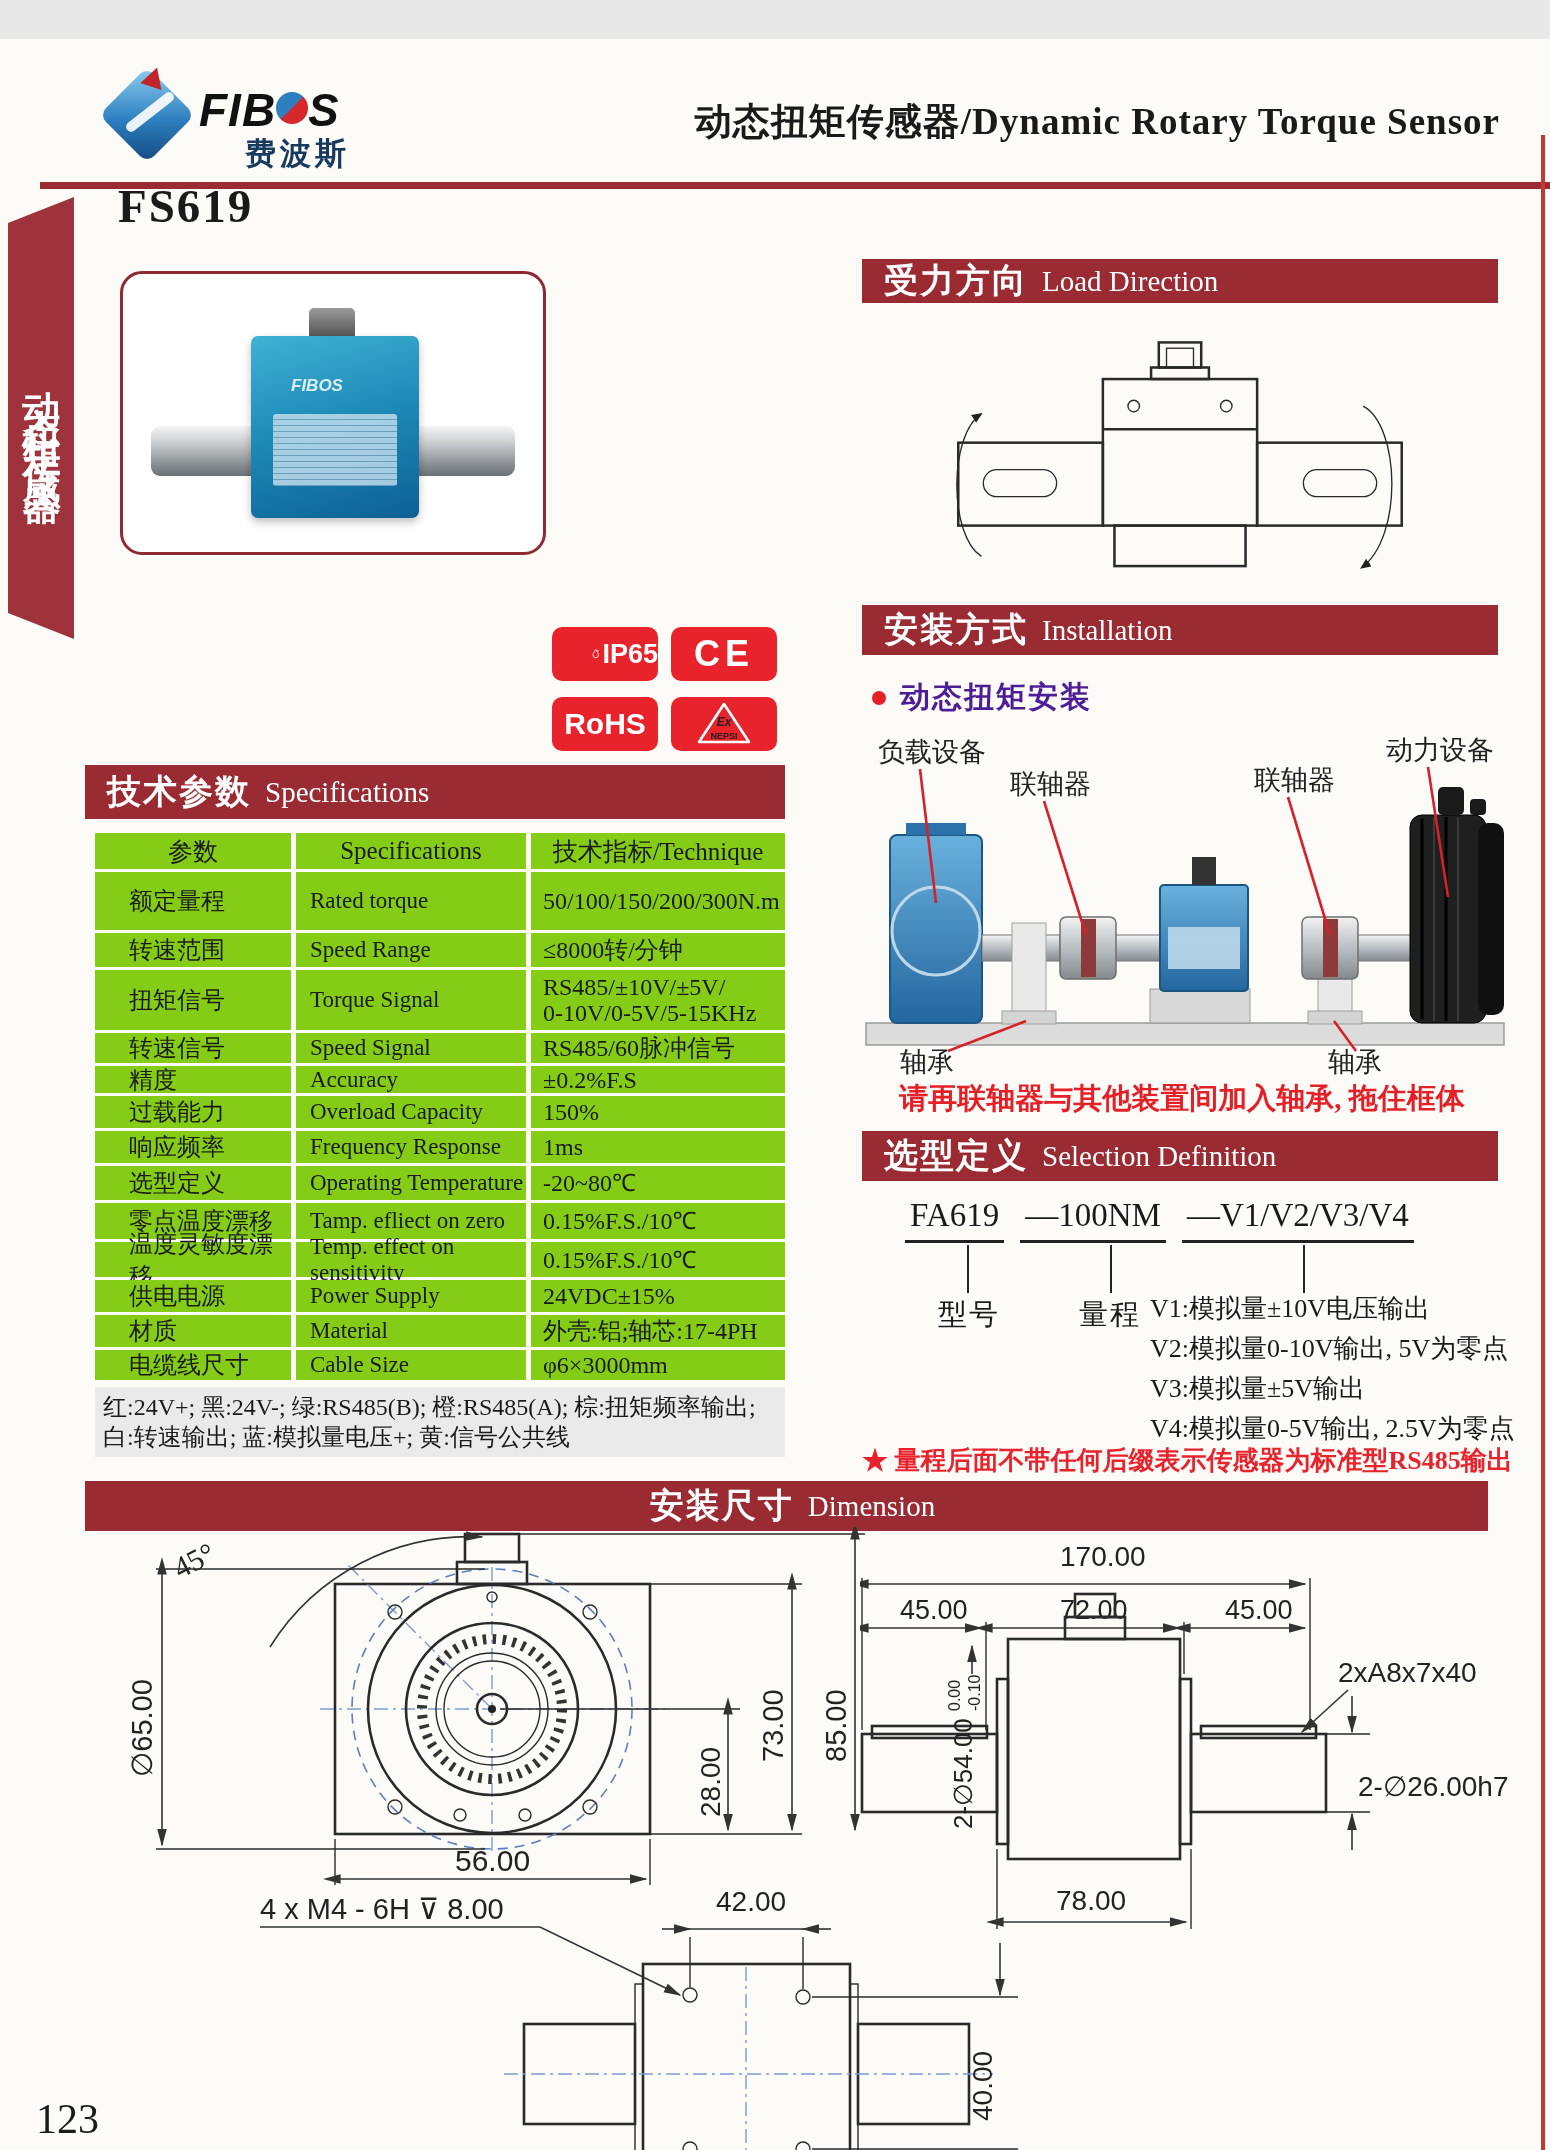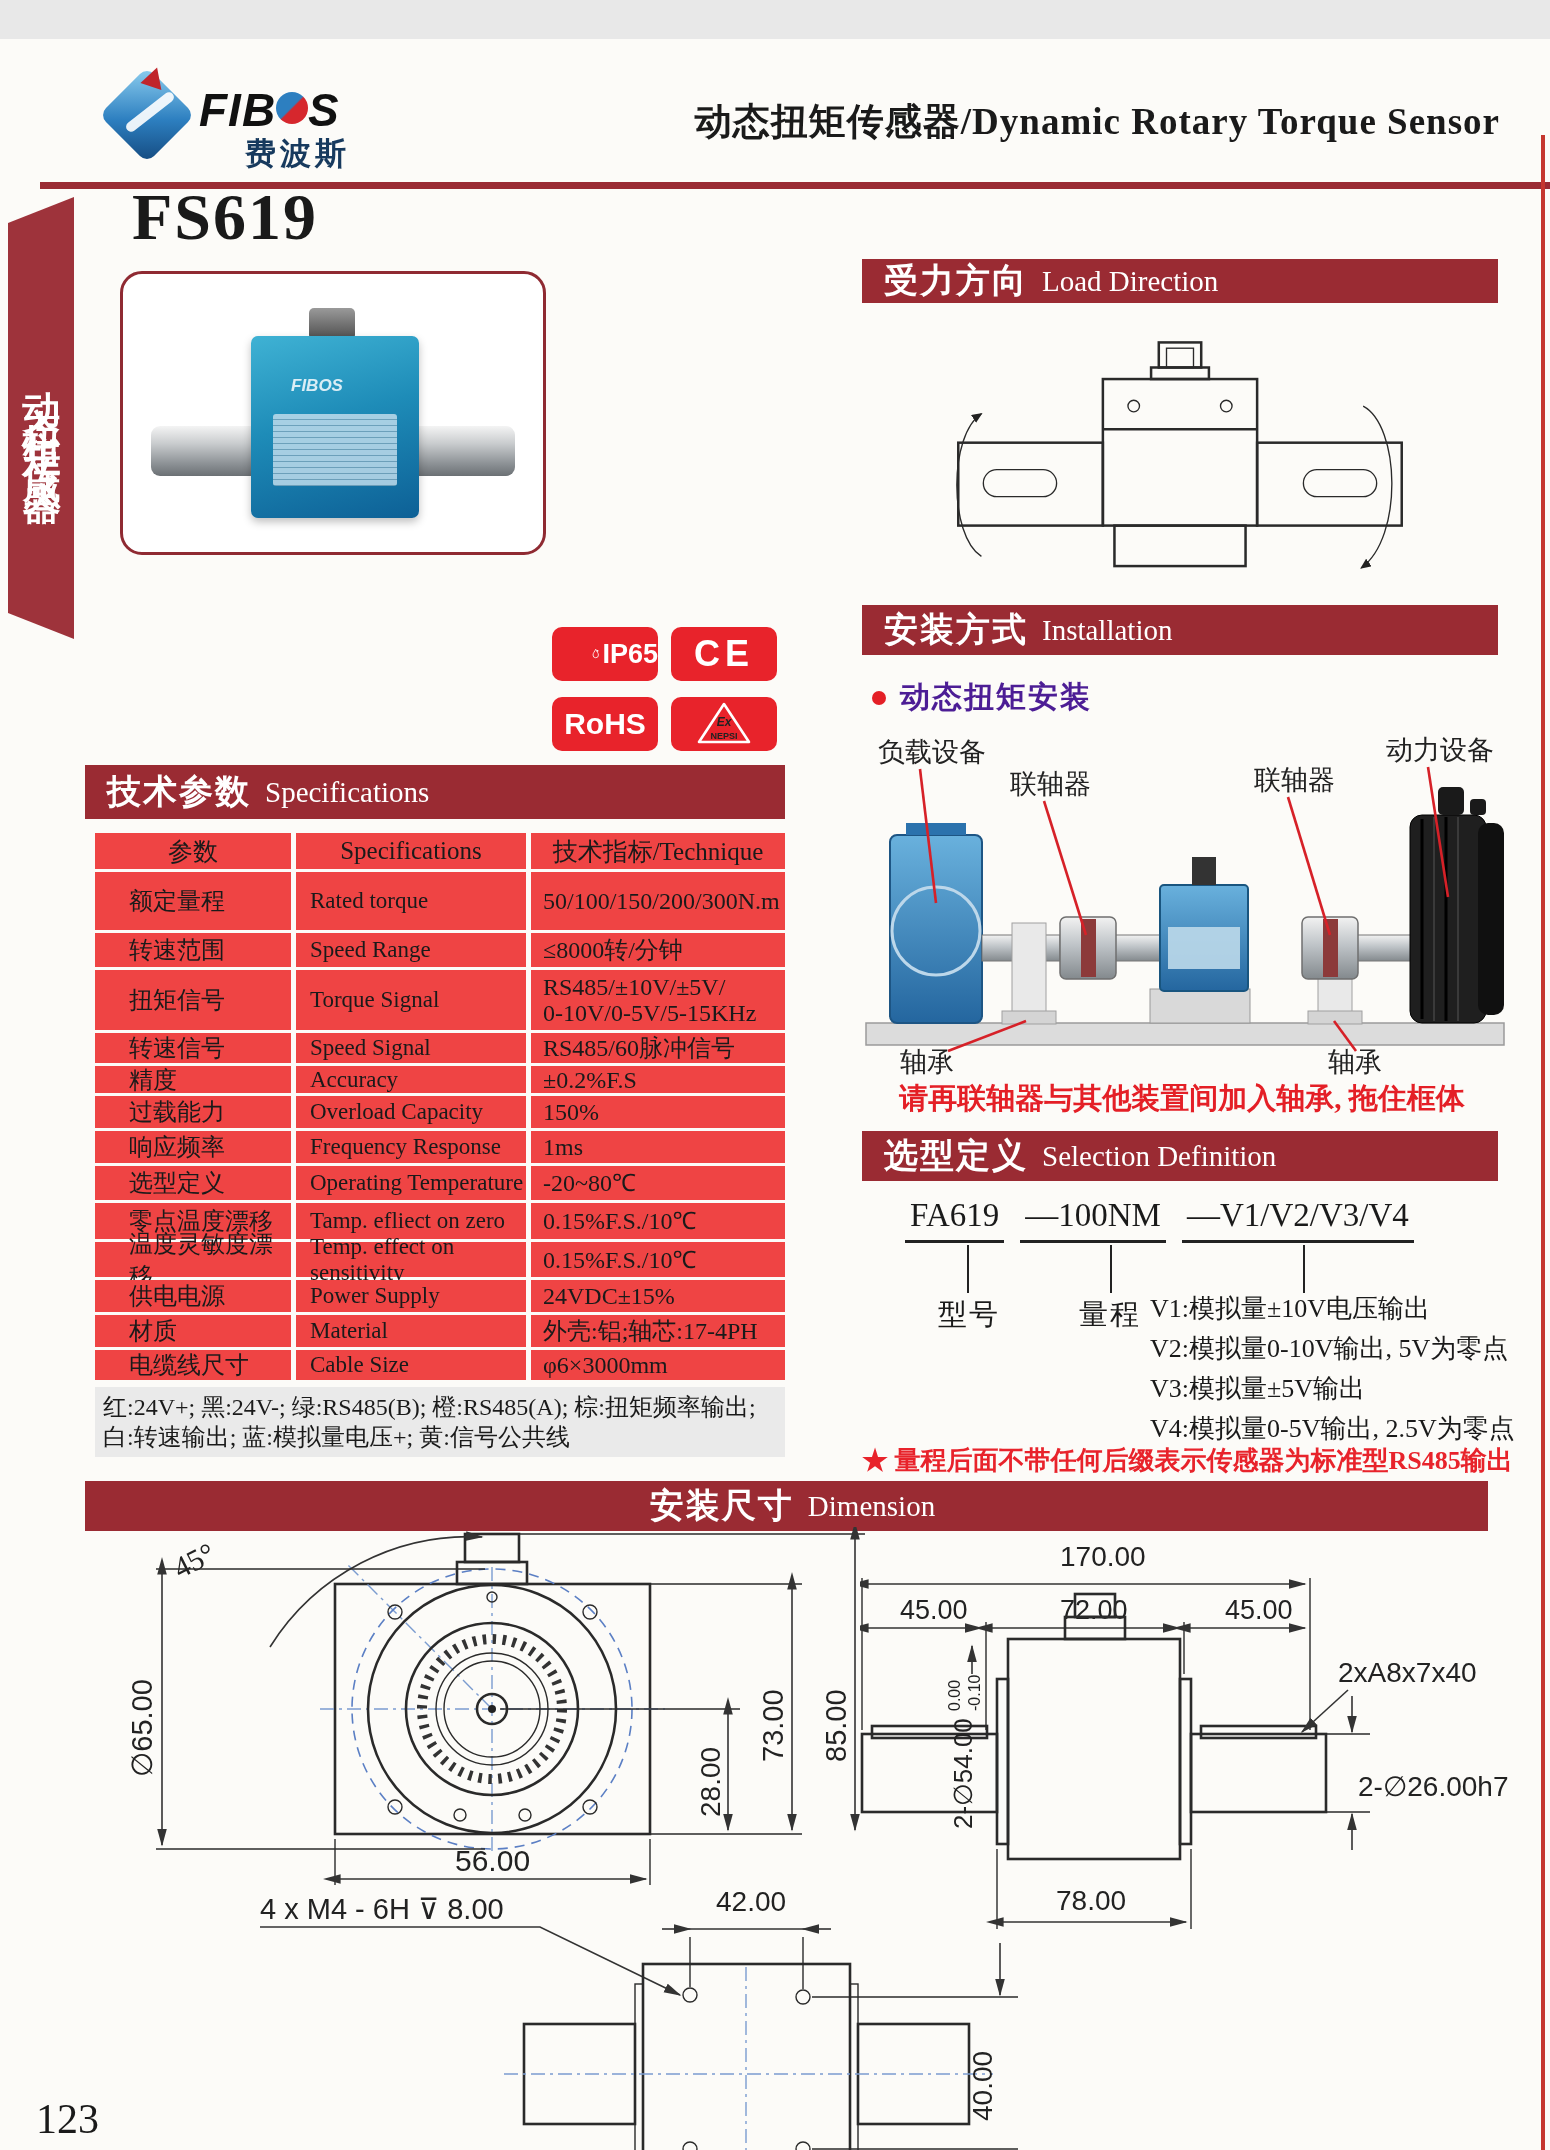--- a/index.html
+++ b/index.html
@@ -18,21 +18,21 @@
   .logo-brand{position:absolute;left:104px;top:16px;font-family:"Liberation Sans",sans-serif;font-style:italic;font-weight:bold;font-size:46px;color:#111;letter-spacing:1px;}
   .logo-o{display:inline-block;width:32px;height:32px;border-radius:50%;vertical-align:2px;
      background:linear-gradient(135deg,#2d7fc0 48%,#d6272d 52%);}
   .logo-cn{position:absolute;left:150px;top:66px;font-weight:bold;font-size:31px;color:#173a5e;letter-spacing:4px;}
   
   .ribbon{left:8px;top:158px;width:66px;height:442px;background:#9e333b;
      clip-path:polygon(100% 0,100% 100%,0 calc(100% - 26px),0 26px);
      display:flex;align-items:center;justify-content:center;}
   .ribbon span{writing-mode:vertical-rl;color:#fff;font-size:38px;font-weight:bold;letter-spacing:16px;}
   
-  .model{left:132px;top:140px;font-size:66px;font-weight:bold;letter-spacing:2px;}
+  .model{left:118px;top:140px;font-size:47px;font-weight:bold;letter-spacing:2px;}
   .card{left:120px;top:232px;width:420px;height:278px;border:3px solid #8f2a32;border-radius:22px;background:#fff;}
   .shaft{position:absolute;left:28px;top:152px;width:364px;height:50px;border-radius:9px;
      background:linear-gradient(180deg,#f4f4f4 0%,#c9ccce 35%,#8d9296 75%,#6b7074 100%);}
   .sensor-body{position:absolute;left:128px;top:62px;width:168px;height:182px;border-radius:7px;
      background:linear-gradient(165deg,#3fb2d4 0%,#1e8cb8 45%,#0d6096 100%);box-shadow:0 4px 8px rgba(0,0,0,.25);}
   .sensor-conn{position:absolute;left:186px;top:34px;width:46px;height:32px;background:linear-gradient(180deg,#9a9a9a,#4c4c4c);border-radius:5px;}
   .sensor-logo{position:absolute;left:40px;top:40px;color:#eef7fb;font-style:italic;font-weight:bold;font-size:17px;opacity:.9;font-family:"Liberation Sans",sans-serif;}
   .sensor-label{position:absolute;left:22px;top:78px;width:124px;height:72px;background:#bfdcec;border-radius:3px;opacity:.85;
      background-image:repeating-linear-gradient(180deg,#bfdcec 0 5px,#7ba6bd 5px 6px);}
   
@@ -43,21 +43,21 @@
   .badge.ce{font-size:36px;letter-spacing:5px;font-weight:bold;}
   .badge.rohs{font-size:30px;}
   
   .banner{background:#9a2b33;color:#fff;display:flex;align-items:center;padding-left:22px;}
   .banner .zh{font-size:34px;font-weight:bold;letter-spacing:2px;}
   .banner .en{font-size:29px;margin-left:14px;}
   .banner.center{justify-content:center;padding-left:12px;}
   
   .spec-table{left:95px;top:794px;width:690px;display:grid;grid-template-columns:196px 230px 254px;
      grid-template-rows:36px 58px 34px 60px 30px 27px 32px 32px 34px 36px 35px 32px 32px 30px;gap:3px 5px;}
-  .spec-table div{background:#ef4444;display:flex;align-items:center;font-size:24px;}
+  .spec-table div{background:#84cc16;display:flex;align-items:center;font-size:24px;}
   .spec-table .hd{justify-content:center;font-size:25px;}
   .spec-table .c0{padding-left:34px;}
   .spec-table .c1{padding-left:14px;font-size:23px;}
   .spec-table .c2{padding-left:12px;white-space:pre-line;line-height:26px;}
   .spec-note{left:95px;top:1348px;width:674px;background:#eaeaea;font-size:24px;line-height:30px;
      padding:5px 8px;white-space:pre-line;}
   
   .bullet-dot{left:872px;top:652px;width:14px;height:14px;border-radius:50%;background:#e41f26;}
   .bullet-txt{left:900px;top:638px;font-size:30px;font-weight:bold;color:#4c1d95;letter-spacing:2px;}
   .inst-note{left:870px;top:1040px;width:624px;text-align:center;color:#e41f26;font-weight:bold;font-size:29px;}

